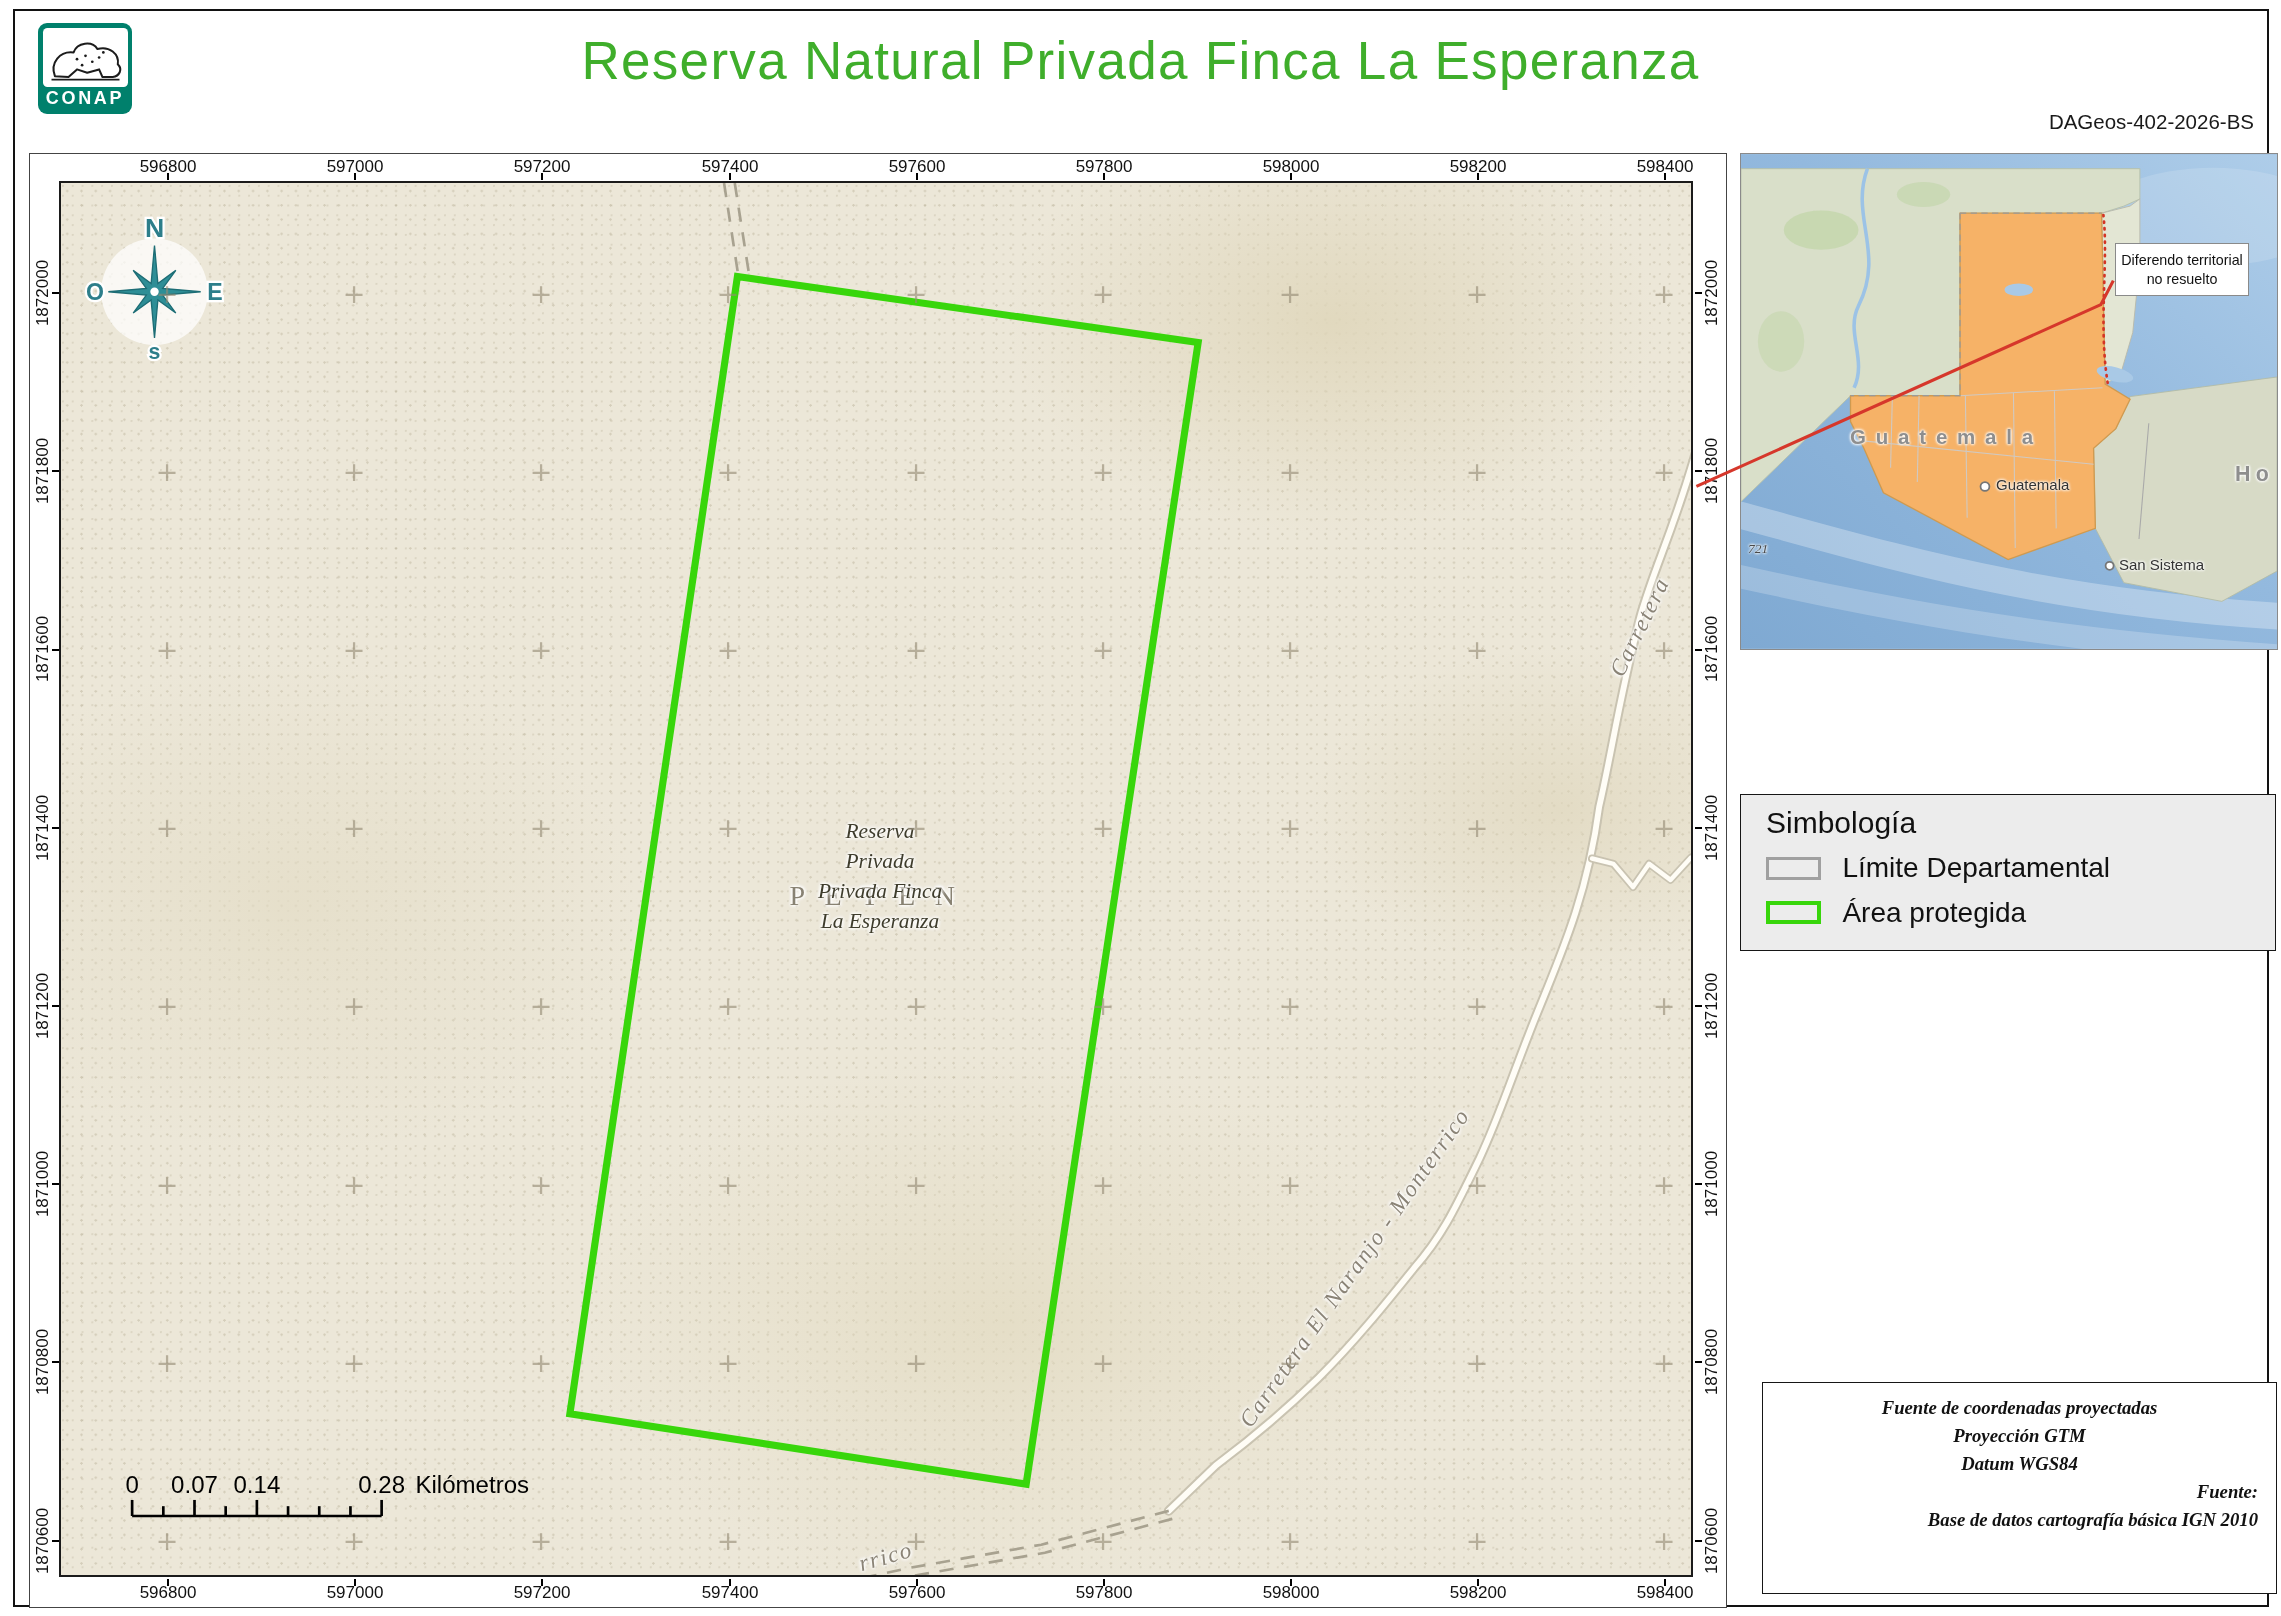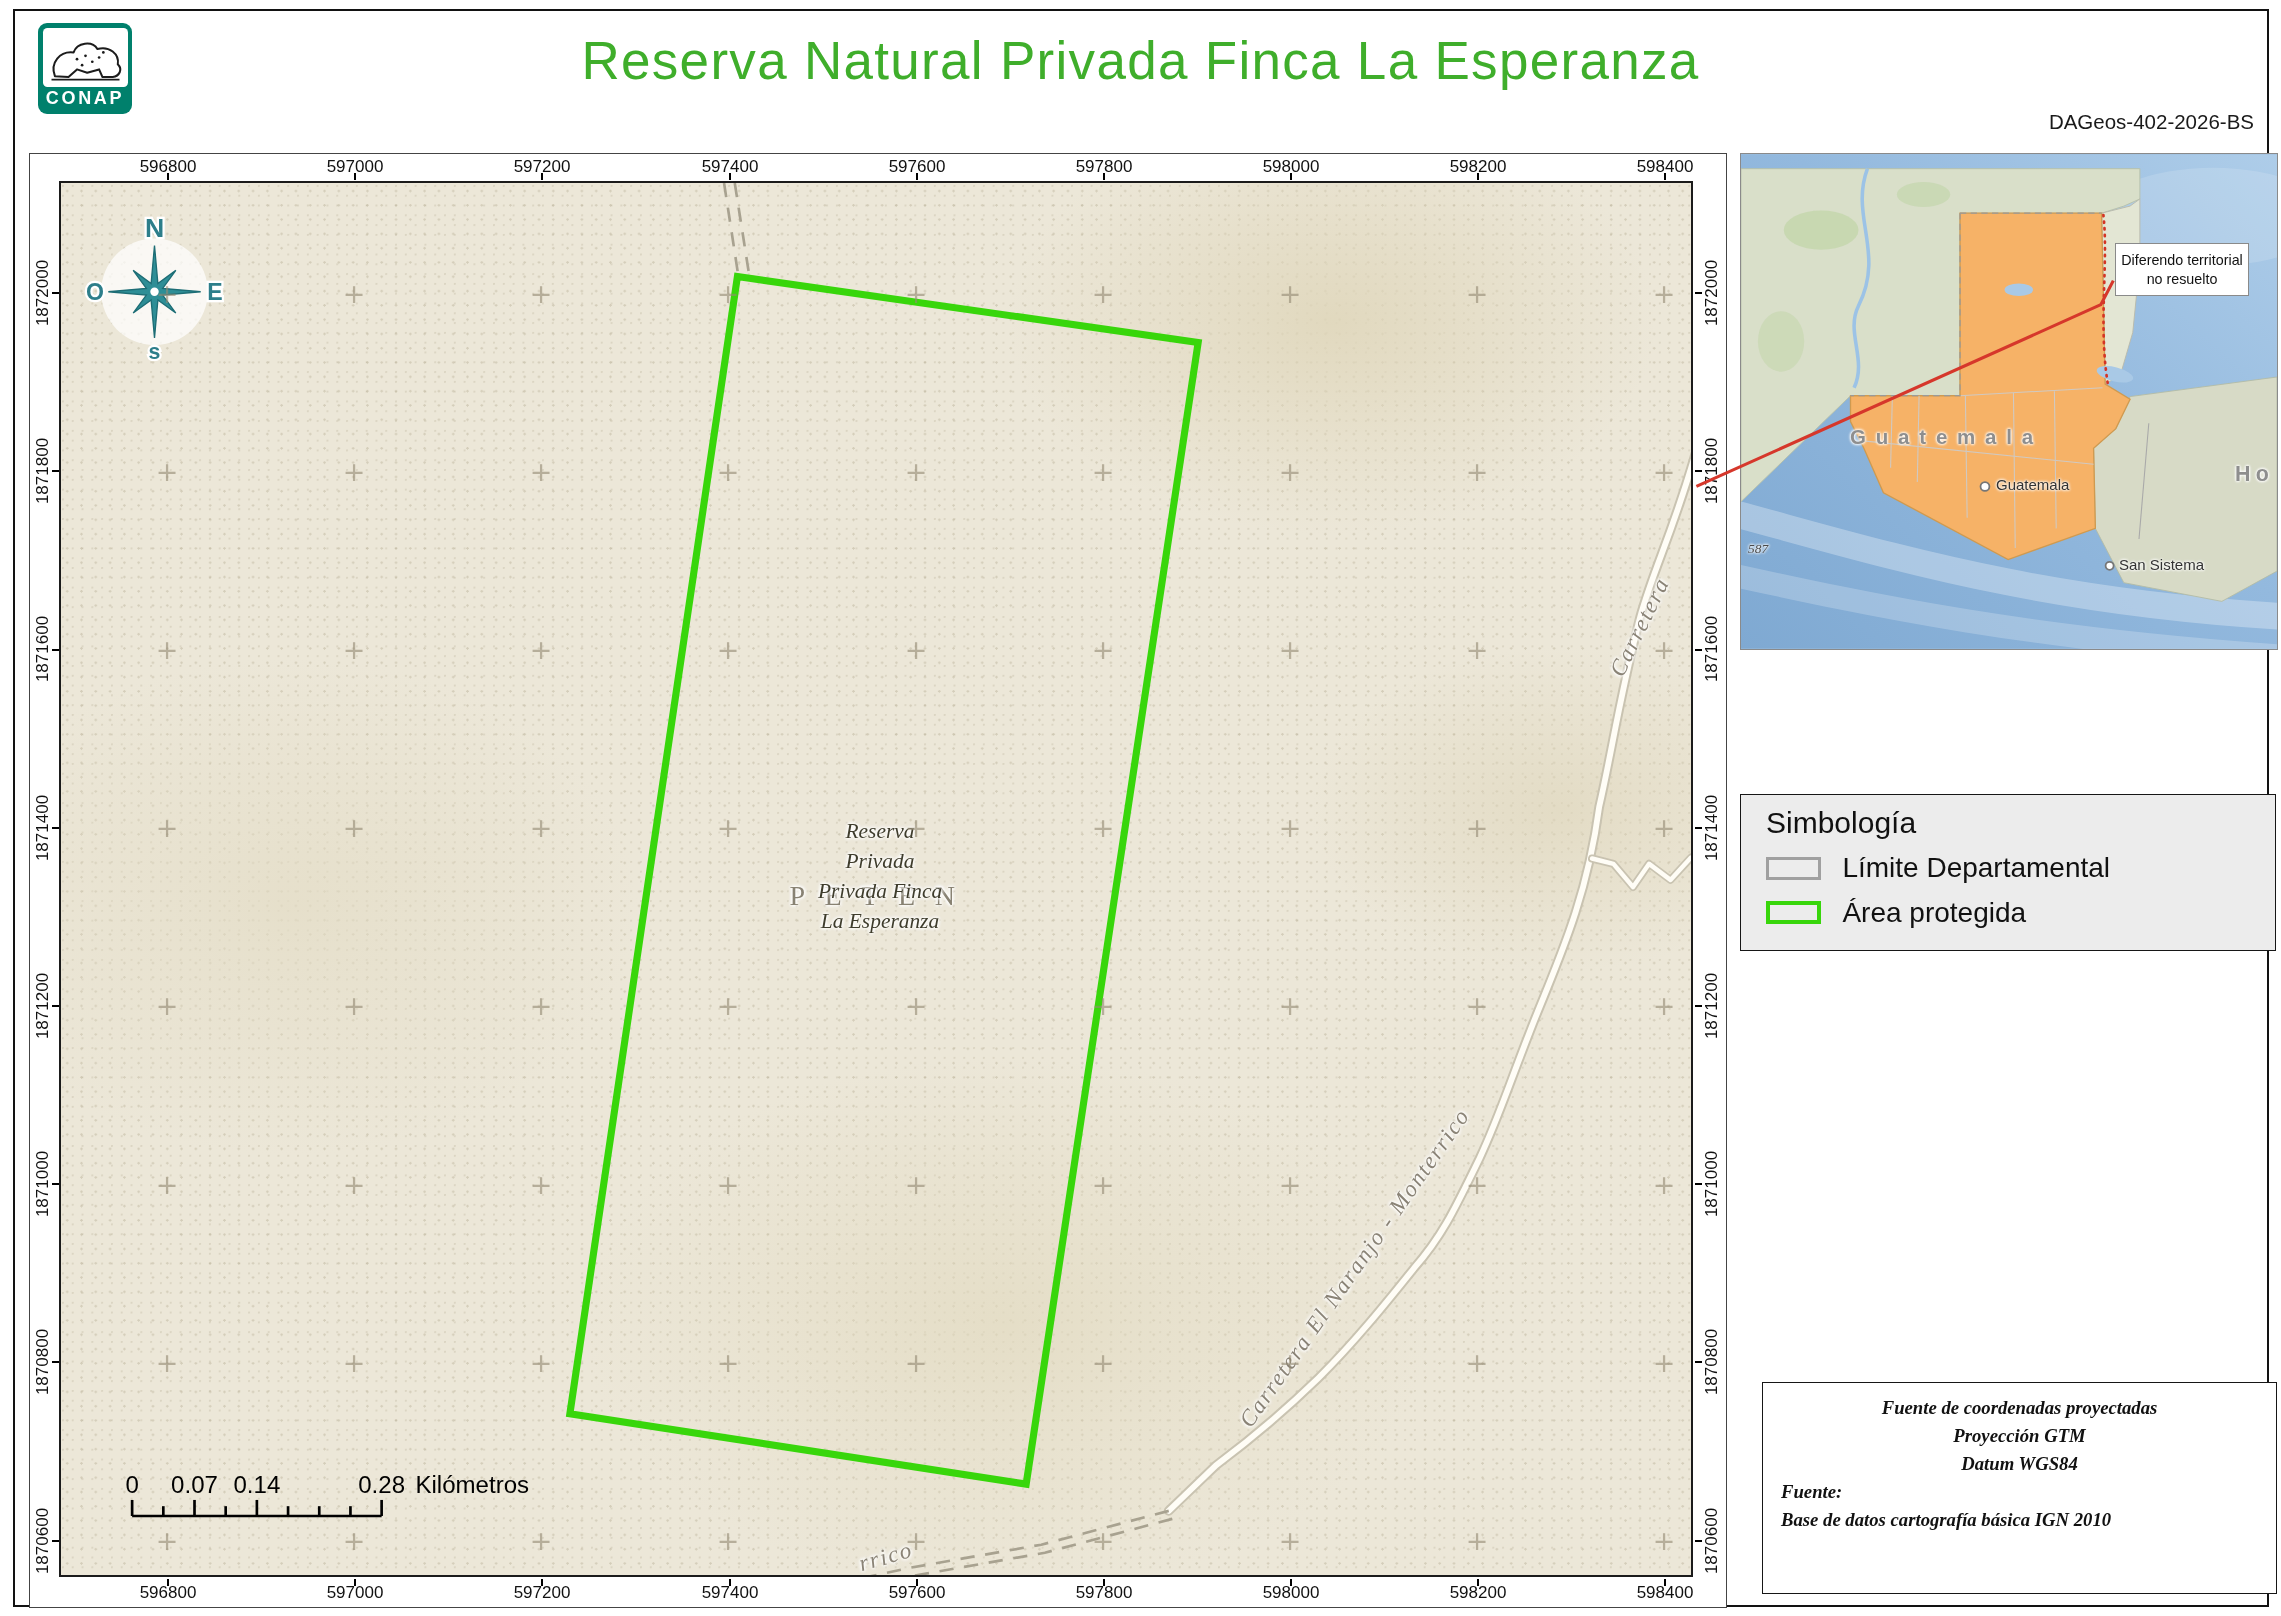--- a/index.html
+++ b/index.html
@@ -90,21 +90,21 @@
   .swatch{width:55px;height:23px;box-sizing:border-box;flex:0 0 auto;}
   .swatch-dept{border:3.6px solid #a0a0a0;}
   .swatch-prot{border:4.5px solid #38d60b;}
 
   
   .credits{position:absolute;left:1762px;top:1382px;width:515px;height:212px;
            box-sizing:border-box;background:#fff;border:1.8px solid #161616;
            padding:10.7px 18px;z-index:2;font-family:"Liberation Serif",serif;
            font-style:italic;font-weight:bold;font-size:18.7px;line-height:1.5;}
   .credits .c{text-align:center;}
-  .credits .l{text-align:left;}
+  .credits .l{text-align:right;}
   .credits .j{text-align:justify;}
 
   .overlay{position:absolute;left:0;top:0;width:2281px;height:1616px;
            z-index:10;pointer-events:none;}
 </style>
 </head>
 <body>
 
 <div class="page-frame"></div>
 
@@ -378,21 +378,21 @@
     <ellipse cx="312" cy="152" rx="16" ry="7" fill="#a9c9e6"></ellipse>
     <ellipse cx="420" cy="247" rx="21" ry="8" fill="#a9c9e6" transform="rotate(14 420 247)"></ellipse>
     <path d="M407,68 C413,120 401,190 412,258" stroke="#d43425" stroke-width="3" stroke-dasharray="1.5 6" stroke-linecap="round" fill="none"></path>
     <circle cx="274" cy="373" r="5" fill="#fff" stroke="#767676" stroke-width="2"></circle>
     <circle cx="414" cy="462" r="4.5" fill="#fff" stroke="#767676" stroke-width="2"></circle>
   </svg>
 
   <div class="inset-label il-country">Guatemala</div>
   <div class="inset-label il-capital">Guatemala</div>
   <div class="inset-label il-city">San Sistema</div>
-  <div class="inset-label il-corner">587</div>
+  <div class="inset-label il-corner">721</div>
   <div class="inset-label il-honduras">Ho</div>
   <div class="callout">Diferendo territorial no resuelto</div>
 </div>
 
 <div class="legend">
   <div class="legend-title">Simbología</div>
   <div class="legend-row">
     <span class="swatch swatch-dept" style="border-color: rgb(160, 160, 160);"></span>
     <span>Límite Departamental</span>
   </div>

